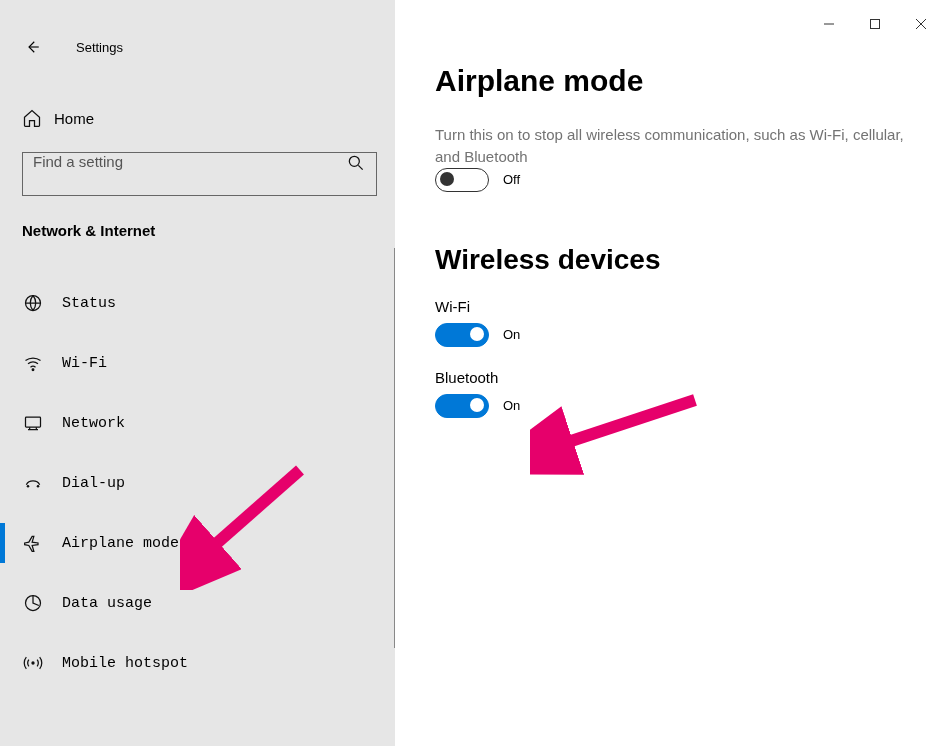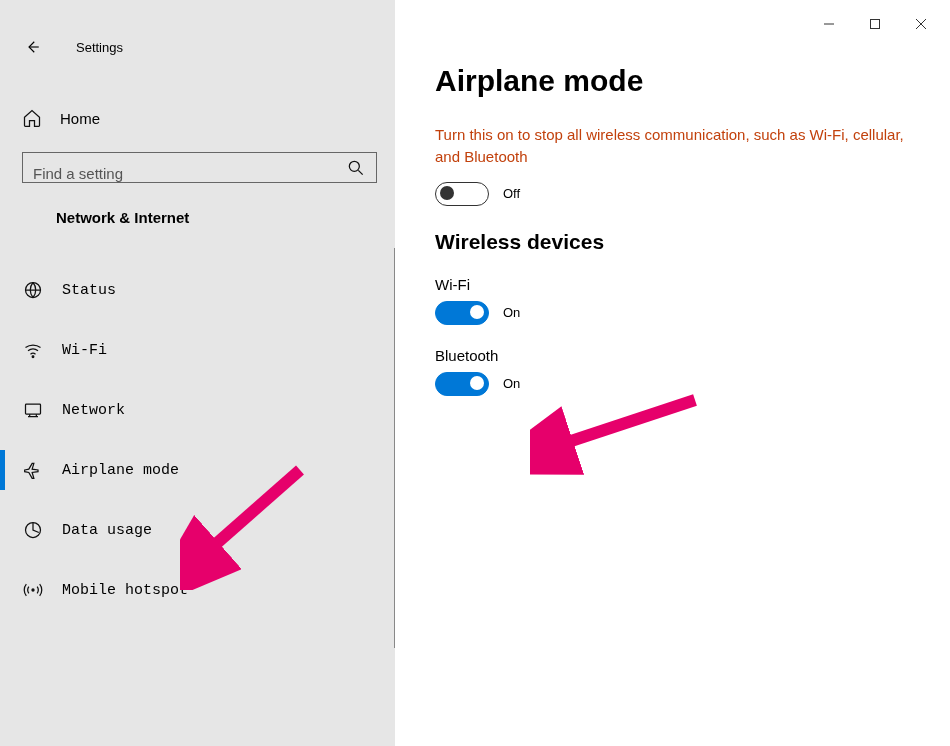--- a/index.html
+++ b/index.html
@@ -21,40 +21,39 @@
     }
     .topbar {
       display: flex; align-items: center;
       height: 38px; padding-left: 18px;
     }
     .back-btn { width: 28px; height: 28px; display:flex; align-items:center; justify-content:center; }
     .back-btn svg { width: 18px; height: 18px; stroke: #333; }
     .app-title { font-size: 13px; margin-left: 30px; color:#000;}
     .home-row {
       display:flex; align-items:center; padding-left: 22px;
-      height: 44px; margin-top: 30px; gap: 18px;
+      height: 44px; margin-top: 30px; gap: 12px;
       cursor: pointer;
     }
     .home-row .icn { width:20px; height:20px; display:flex; align-items:center; justify-content:center;}
     .home-row span { font-size: 15px; }
     .search-wrap { padding: 12px 18px 0 22px; }
     .search-box {
-      width: 100%; height: 31px; border: 1px solid #666;
+      width: 100%; height: 44px; border: 1px solid #666;
       background:#e6e6e6;
-      display:flex; align-items:flex-end; padding: 0 10px;
+      display:flex; align-items:flex-start; padding: 0 10px;
     }
     .search-box input {
       flex:1; border:none; background:transparent; outline:none;
       font-size: 15px; color:#555;
     }
     .search-box input::placeholder { color:#555; }
     .section-title {
       font-weight: 600; font-size: 15px;
       padding: 26px 0 16px 22px;
-      margin-left: 34px;
     }
     .nav-list { display:flex; flex-direction:column; margin-top: 18px; }
     .nav-item {
       height: 60px; display:flex; align-items:center;
       padding-left: 22px; gap: 18px; cursor:pointer;
       position: relative;
     }
     .nav-item .icn { width:22px; height:22px; display:flex; align-items:center; justify-content:center; color:#111;}
     .nav-item .lbl { font-size: 15px; font-family: Liberation Mono, monospace; }
     .nav-item.active::before {
@@ -65,32 +64,32 @@
       position:absolute; right:0; top:248px; width:1px; height:400px; background:#888;
     }
 
     .main {
       flex:1; padding: 64px 40px 0 40px;
       position:relative;
     }
     .win-controls { position:absolute; top:8px; right:6px; display:flex; gap:0;}
     .win-controls .ctrl { width:46px; height:32px; display:flex; align-items:center; justify-content:center; color:#555;}
     .page-title { font-size: 30px; font-weight:600; margin-bottom: 26px; }
-    .desc { font-size: 15px; color:#c2410c; line-height: 1.45; margin-bottom: 14px; max-width: 510px;}
+    .desc { font-size: 15px; color:#737373; line-height: 1.45; margin-bottom: 0; max-width: 510px;}
     .toggle-row { display:flex; align-items:center; gap: 14px; margin-bottom: 8px;}
     .toggle {
       width: 54px; height: 24px; border-radius: 12px; position:relative;
       cursor:pointer;
     }
     .toggle.off { background:#fff; border:1.5px solid #333;}
     .toggle.off .knob { width:14px; height:14px; border-radius:50%; background:#333; position:absolute; left:4px; top:3px;}
     .toggle.on { background:#0078d7; border:1.5px solid #0078d7;}
     .toggle.on .knob { width:14px; height:14px; border-radius:50%; background:#fff; position:absolute; right:4px; top:3px;}
     .toggle-label { font-size: 13px; }
-    .sub-title { font-size: 21px; font-weight:600; margin-top: 24px; margin-bottom: 22px;}
+    .sub-title { font-size: 28px; font-weight:600; margin-top: 52px; margin-bottom: 22px;}
     .device-label { font-size: 15px; margin-bottom: 8px; }
     .device-block { margin-bottom: 22px; }
 
     .svg-icon { width:20px; height:20px; stroke:#111; fill:none; stroke-width:1.5;}
 
     
     .annot { position:absolute; pointer-events:none; }
   </style>
 </head>
 <body>
@@ -152,20 +151,30 @@
         <span class="lbl">Wi-Fi</span>
       </div>
       <div class="nav-item">
         <span class="icn">
             <svg class="svg-icon" viewBox="0 0 24 24">
               <rect x="3" y="5" width="18" height="12" rx="1"></rect>
               <path d="M8 17v3M16 17v3M6 20h12"></path>
             </svg>
           </span>
         <span class="lbl">Network</span>
+      </div>
+      <div class="nav-item">
+        <span class="icn">
+            <svg class="svg-icon" viewBox="0 0 24 24">
+              <path d="M4 14c3-6 13-6 16 0"></path>
+              <circle cx="6" cy="16" r="1.5" fill="#111" stroke="none"></circle>
+              <circle cx="18" cy="16" r="1.5" fill="#111" stroke="none"></circle>
+            </svg>
+          </span>
+        <span class="lbl">Dial-up</span>
       </div>
       <div class="nav-item active">
         <span class="icn">
             <svg class="svg-icon" viewBox="0 0 24 24">
               <path d="M2 12l5-1 4-7h2l-2 7 7 1v2l-7 1 2 7h-2l-4-7-5-1z"></path>
             </svg>
           </span>
         <span class="lbl">Airplane mode</span>
       </div>
       <div class="nav-item">

